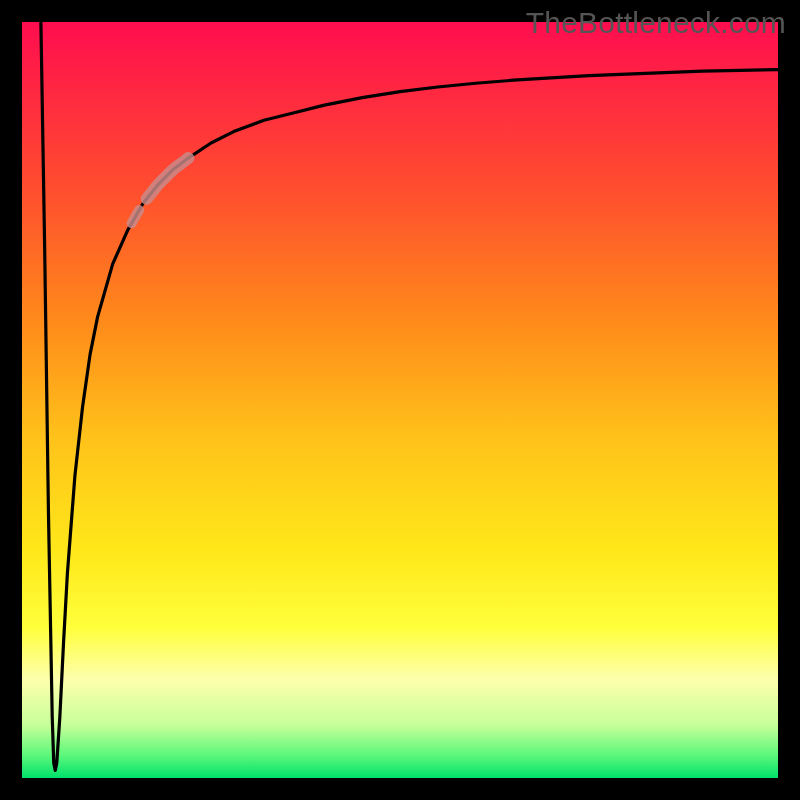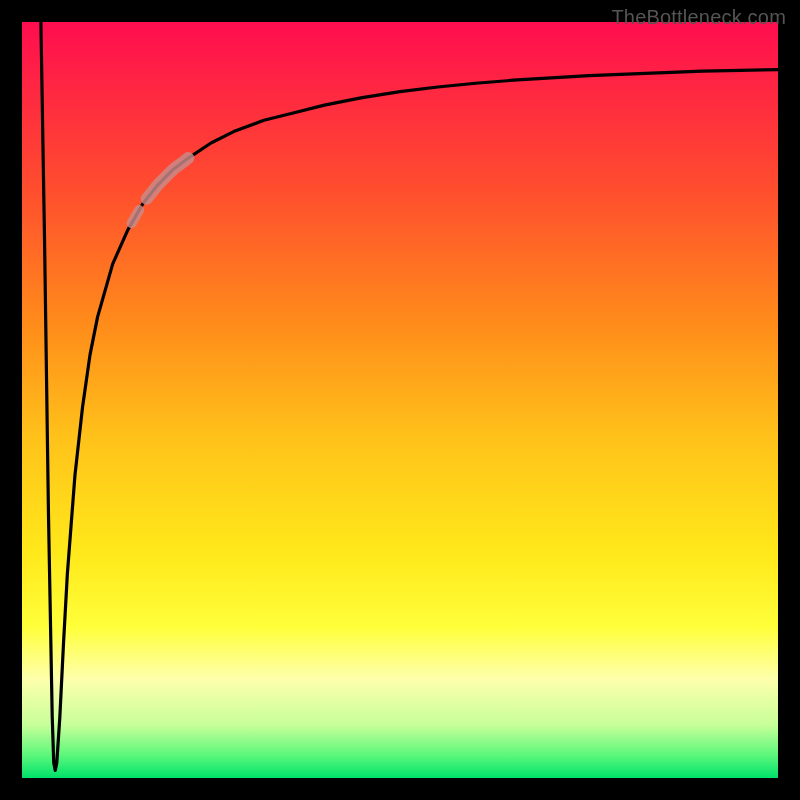--- a/index.html
+++ b/index.html
@@ -13,21 +13,21 @@
   .chart-wrap {
     position: relative;
     width: 800px;
     height: 800px;
   }
   .watermark {
     position: absolute;
     top: 6px;
     right: 14px;
     font-family: Arial, Helvetica, sans-serif;
-    font-size: 20px;
+    font-size: 30px;
     font-weight: 400;
     color: #555;
     z-index: 10;
     letter-spacing: 0.2px;
   }
   svg.plot {
     position: absolute;
     left: 0;
     top: 0;
   }

